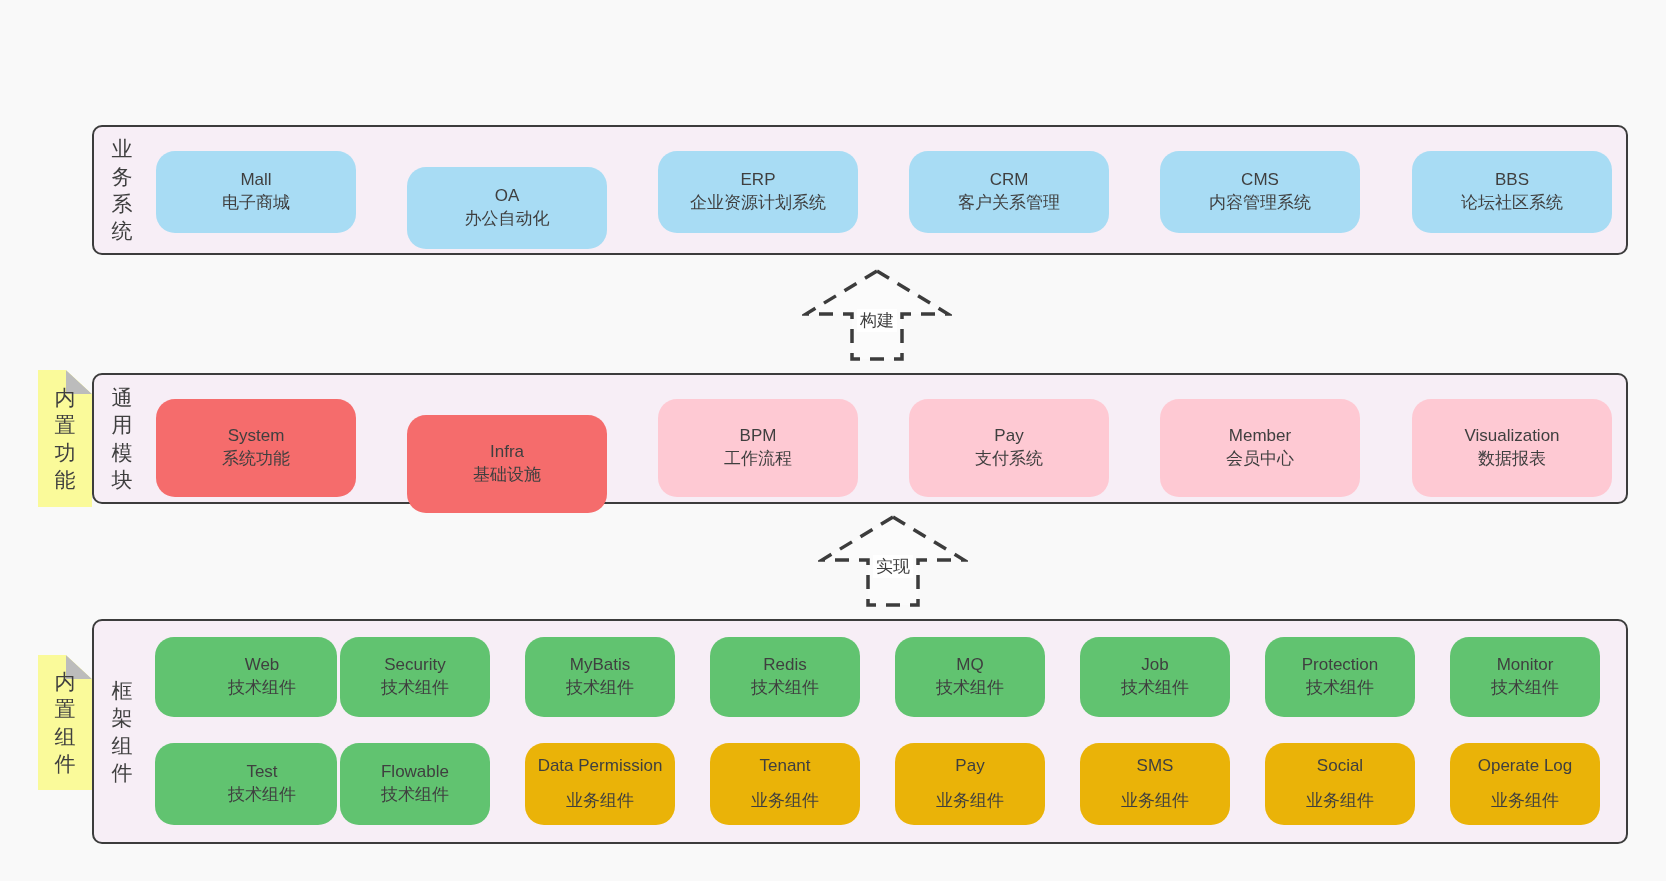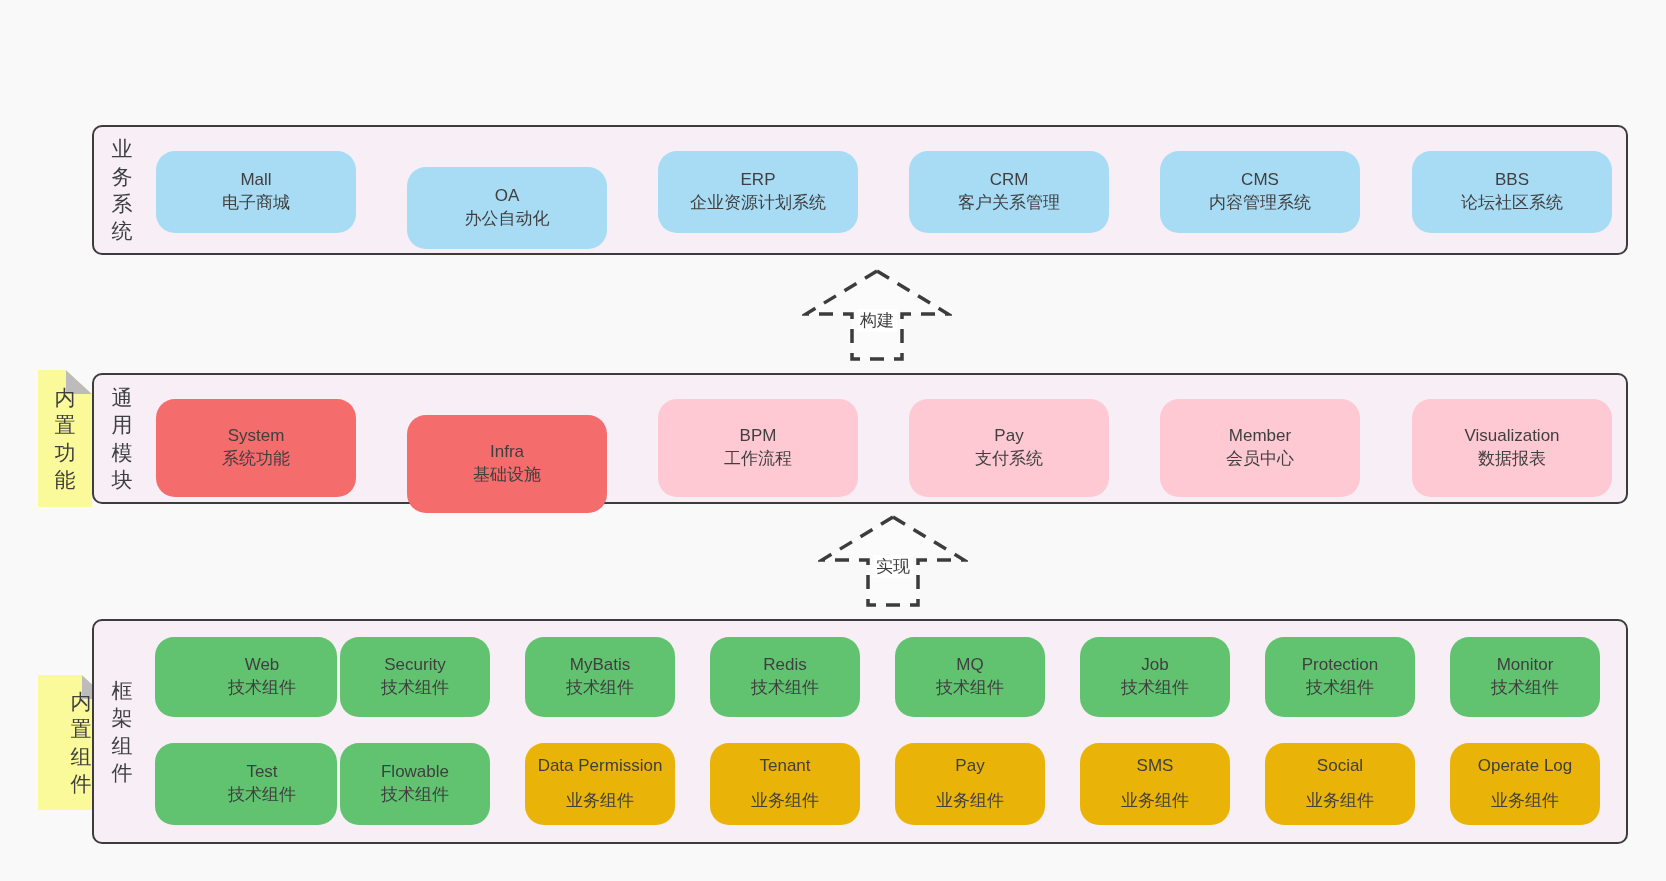--- a/index.html
+++ b/index.html
@@ -44,21 +44,21 @@
   .lightgreen{background:#eab308;gap:12px;}
   .c1{left:62px;}.c2{left:313px;margin-top:16px;}.c3{left:564px;}.c4{left:815px;}.c5{left:1066px;}.c6{left:1318px;}
   .k1{left:61px;padding-left:32px;}.k2{left:246px;}.k3{left:431px;}.k4{left:616px;}.k5{left:801px;}.k6{left:986px;}.k7{left:1171px;}.k8{left:1356px;}
 
   .note{
     position:absolute;left:38px;width:54px;background:#fafa9a;
     clip-path:polygon(0 0, calc(100% - 26px) 0, 100% 24px, 100% 100%, 0 100%);
     display:flex;align-items:center;justify-content:center;
   }
   #note1{top:370px;height:137px;}
-  #note2{top:675px;height:135px;padding-left:16px;}
+  #note2{top:655px;height:135px;}
   .note-fold{
     position:absolute;right:0;top:0;width:26px;height:24px;
     background:#bcbcbc;clip-path:polygon(0 0, 100% 100%, 0 100%);
   }
   .note-text{
     display:block;width:22px;font-size:21px;line-height:1.3;
     word-break:break-all;text-align:center;color:#3f3f3f;position:relative;
   }
 
   .arrow{position:absolute;width:150px;height:94px;}

